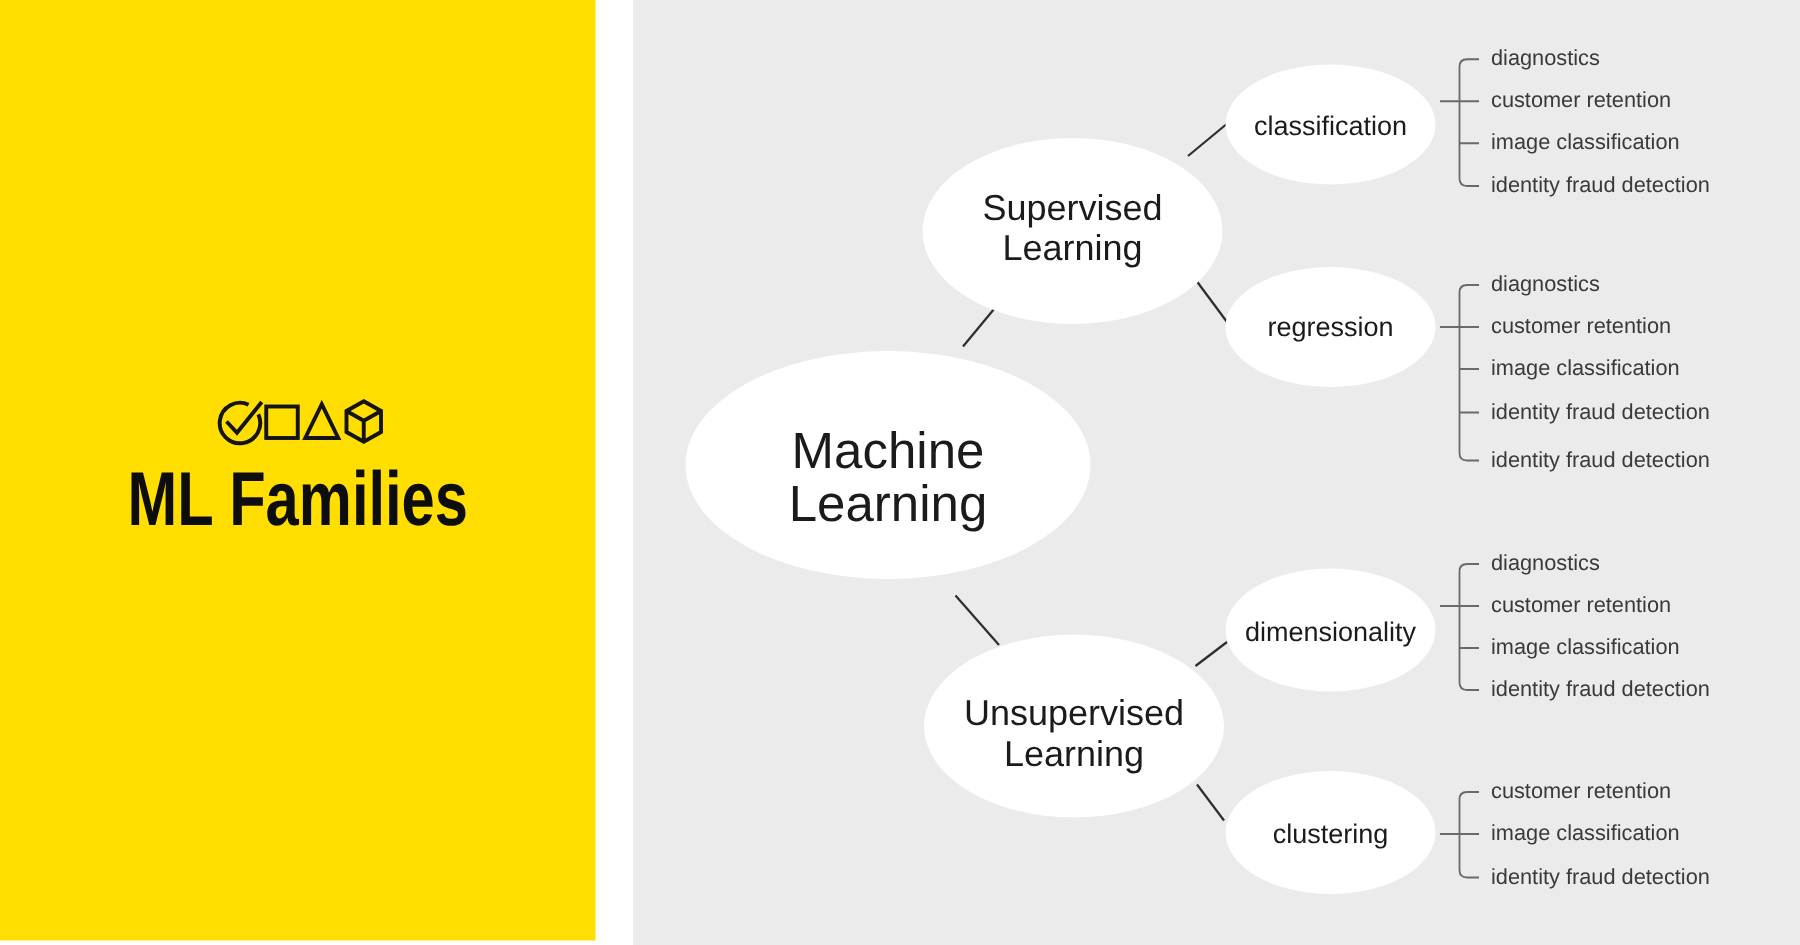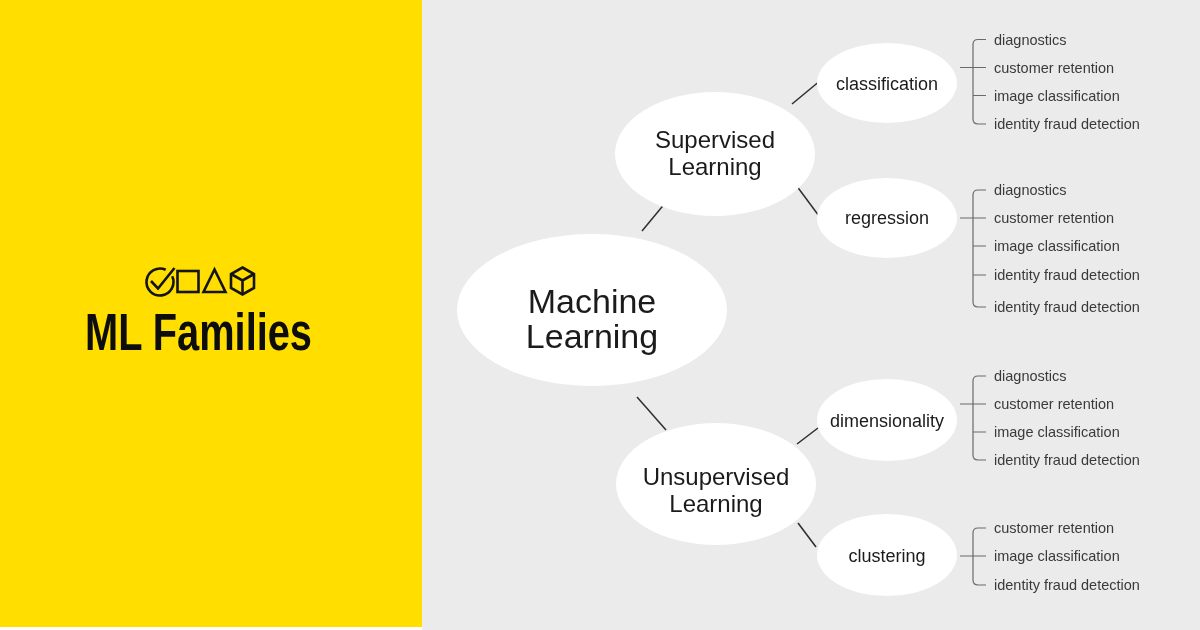--- a/index.html
+++ b/index.html
@@ -4,21 +4,20 @@
 <style>
   html,body{margin:0;padding:0;}
   body{
     width:1200px;height:630px;overflow:hidden;background:#ffffff;
     font-family:"Liberation Sans","DejaVu Sans",sans-serif;
   }
   .page{position:relative;width:1200px;height:630px;background:#ffffff;}
   .brand-panel{
     position:absolute;left:0;top:0;width:397px;height:627px;
     background:#FFDE00;
-    padding-left:28px;
   }
   .brand-svg{position:absolute;left:0;top:0;}
   .diagram-panel{
     position:absolute;left:422px;top:0;width:793px;height:630px;
     background:#EBEBEB;
     padding-left:48px;
   }
   .mindmap-svg{position:absolute;left:0;top:0;}
   .brand-icon{stroke:#141414;stroke-width:2.6;fill:none;}
   .brand-title{

